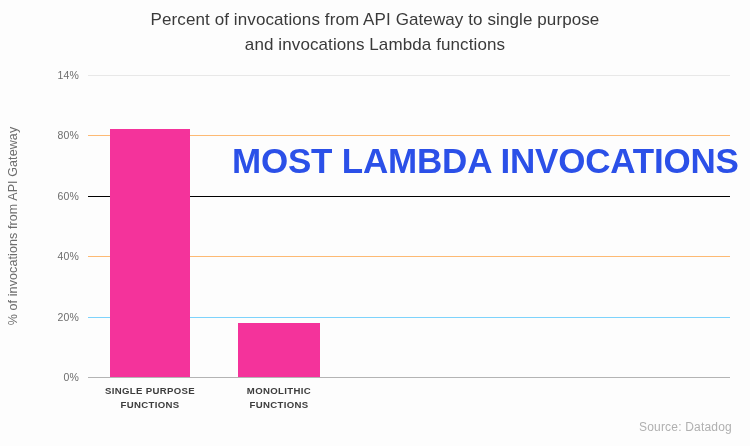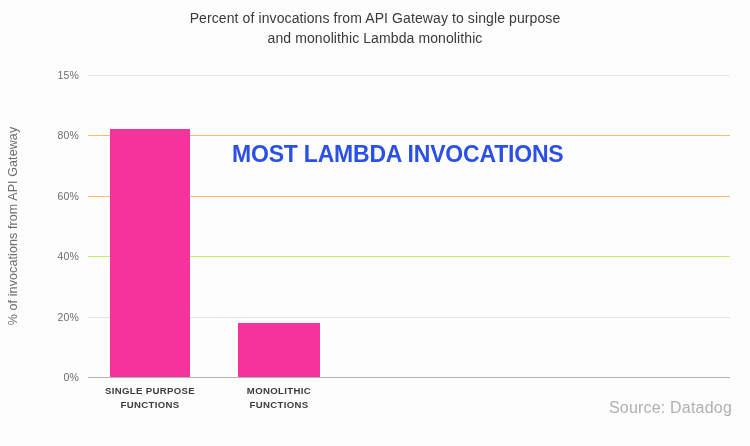--- a/index.html
+++ b/index.html
@@ -23,21 +23,21 @@
     background: #fdfdfd;
   }
 
   
   #chart-title {
     position: absolute;
     left: 60px;
     top: 8px;
     width: 630px;
     text-align: center;
-    font-size: 14px;
+    font-size: 17px;
     line-height: 1.45;
     color: #3a3a3a;
     font-weight: 400;
     letter-spacing: 0.1px;
   }
 
   
   
   #plot-area {
     position: absolute;
@@ -109,72 +109,72 @@
   }
 
   
   #annotation {
     position: absolute;
     left: 232px;
     top: 140px;
     width: 500px;
     color: #2b50e8;
     font-weight: 700;
-    font-size: 23px;
+    font-size: 35px;
     line-height: 1.22;
     letter-spacing: -0.2px;
   }
   #annotation .ann-line {
     display: block;
     white-space: nowrap;
   }
 
   
   #source-credit {
     position: absolute;
     right: 18px;
-    bottom: 29px;
-    font-size: 16px;
+    bottom: 12px;
+    font-size: 12px;
     color: #b0b0b0;
     letter-spacing: 0.2px;
   }
 </style>
 </head>
 <body style="background: rgb(253, 253, 253);">
 
 <div id="chart-figure" style="background: rgb(253, 253, 253);">
 
   <div id="chart-title">
     <div>Percent of invocations from API Gateway to single purpose</div>
-    <div>and monolithic Lambda monolithic</div>
+    <div>and invocations Lambda functions</div>
   </div>
 
   <div id="y-axis-title">
     <span>% of invocations from API Gateway</span>
   </div>
 
   <div id="plot-area">
 
     <div class="gridline baseline" style="top: 302px; background: rgb(180, 180, 180);">
       <span class="tick-label">0%</span>
     </div>
-    <div class="gridline" style="top: 241.6px; background: #e5e5e5;">
+    <div class="gridline" style="top: 241.6px; background: #7dd3fc;">
       <span class="tick-label">20%</span>
     </div>
-    <div class="gridline" style="top: 181.2px; background: #bef264;">
+    <div class="gridline" style="top: 181.2px; background: #fdba74;">
       <span class="tick-label">40%</span>
     </div>
-    <div class="gridline" style="top: 120.8px; background: #fdba74;">
+    <div class="gridline" style="top: 120.8px; background: #000000;">
       <span class="tick-label">60%</span>
     </div>
     <div class="gridline" style="top: 60.4px; background: #fdba74;">
       <span class="tick-label">80%</span>
     </div>
     <div class="gridline" style="top: 0px; background: rgb(232, 232, 232);">
-      <span class="tick-label">15%</span>
+      <span class="tick-label">14%</span>
     </div>
 
     <div class="bar" id="bar-0" style="left: 22px; width: 80px; height: 247.64px; background: rgb(244, 51, 155);"></div>
     <div class="bar" id="bar-1" style="left: 150px; width: 82px; height: 54.36px; background: rgb(244, 51, 155);"></div>
 
   </div>
 
   <div class="cat-label" style="left:60px; width:180px;">
     <div>SINGLE PURPOSE</div>
     <div>FUNCTIONS</div>

